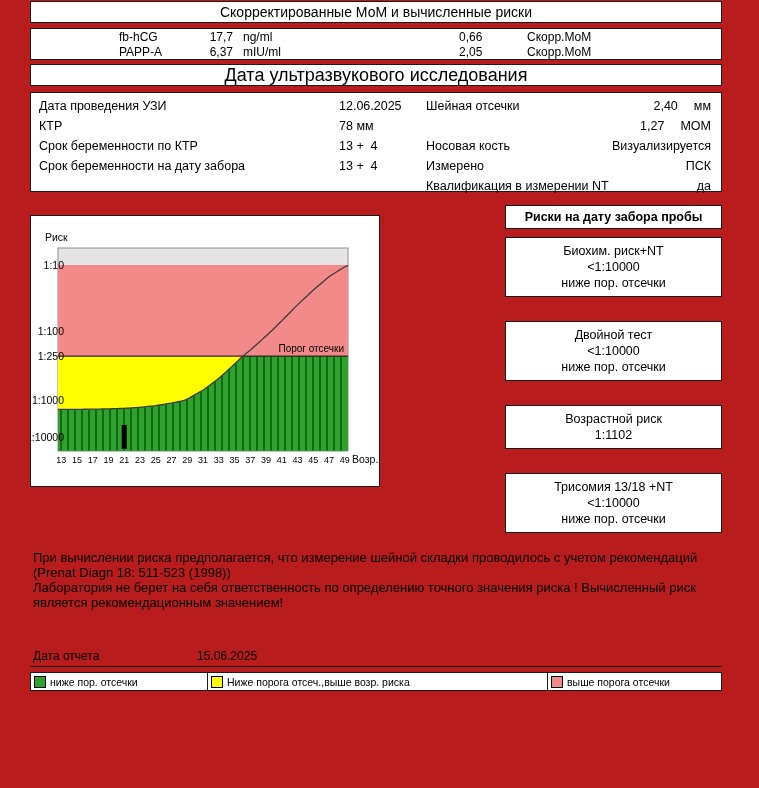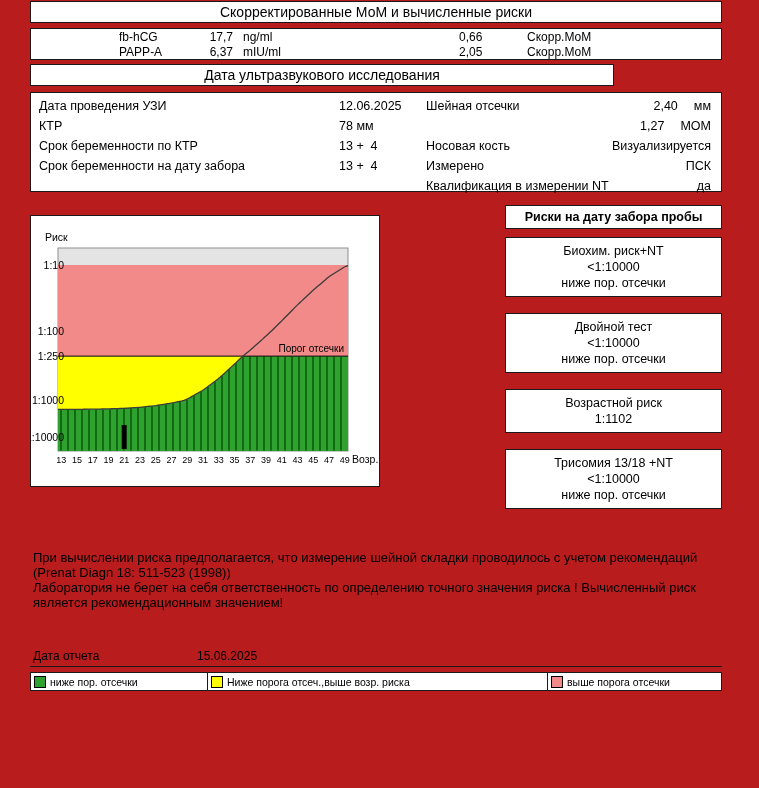--- a/index.html
+++ b/index.html
@@ -7,40 +7,40 @@
         font-family:"Liberation Sans","DejaVu Sans",sans-serif;overflow:hidden;}
   .abox{position:absolute;border:1px solid #1a1a1a;background:#fff;box-sizing:border-box;}
 
   .title-box{left:30px;top:1px;width:692px;height:22px;text-align:center;font-size:14px;line-height:20px;}
   .mom-box{left:30px;top:28px;width:692px;height:32px;padding-top:1px;}
   .mom-row{display:flex;font-size:12px;line-height:15px;}
   .mom-sp1{width:88px}.mom-analyte{width:80px}.mom-val{width:34px;text-align:right}
   .mom-gap{width:10px}.mom-unit{width:62px}.mom-flex{flex:1}
   .mom-mom{width:60px;text-align:left}.mom-gap2{width:8px}.mom-mlabel{width:90px}.mom-sp2{width:104px}
 
-  .us-header{left:30px;top:64px;width:584px;height:22px;text-align:center;font-size:14px;line-height:20px;}
+  .us-header{left:30px;top:64px;width:692px;height:22px;text-align:center;font-size:18px;line-height:20px;}
   .us-box{left:30px;top:92px;width:692px;height:100px;}
   .us-left{position:absolute;left:8px;top:3px;width:382px;}
   .usl-row{display:flex;height:20px;align-items:center;font-size:12.5px;}
   .usl-row .lbl{width:300px;}
   .usl-row .val{flex:1;white-space:pre;}
   .us-right{position:absolute;left:395px;top:3px;right:10px;}
   .usr-row{display:flex;height:20px;align-items:center;font-size:12.5px;}
   .usr-row .lbl{flex:1;}
   .usr-row .val{white-space:pre;}
   .usr-row .unit{margin-left:16px;}
 
   .chart-box{left:30px;top:215px;width:350px;height:272px;}
   .chart-box svg{position:absolute;left:0;top:0;}
 
   .risks-panel{position:absolute;left:505px;top:205px;width:217px;}
   .risks-header{border:1px solid #1a1a1a;background:#fff;text-align:center;font-weight:700;
                 font-size:12.5px;padding:4px 0;margin-bottom:8px;box-sizing:border-box;}
   .risk-card{border:1px solid #1a1a1a;background:#fff;text-align:center;font-size:12.5px;
-             padding:5px 2px;margin-bottom:16px;line-height:16px;box-sizing:border-box;}
+             padding:5px 2px;margin-bottom:24px;line-height:16px;box-sizing:border-box;}
 
   .notes{position:absolute;left:33px;top:550px;width:702px;font-size:13px;line-height:15px;}
 
   .report-date-row{position:absolute;left:33px;top:649px;width:692px;display:flex;font-size:12px;}
   .rd-label{width:164px;}
   .hrule{position:absolute;left:30px;top:666px;width:692px;border-top:1px solid #1a1a1a;height:0;}
 
   .legend{position:absolute;left:30px;top:672px;width:692px;height:19px;border:1px solid #1a1a1a;
           display:flex;box-sizing:border-box;font-size:10.5px;align-items:stretch;background:#fff;}
   .legend-cell{display:flex;align-items:center;gap:4px;padding-left:3px;box-sizing:border-box;}

